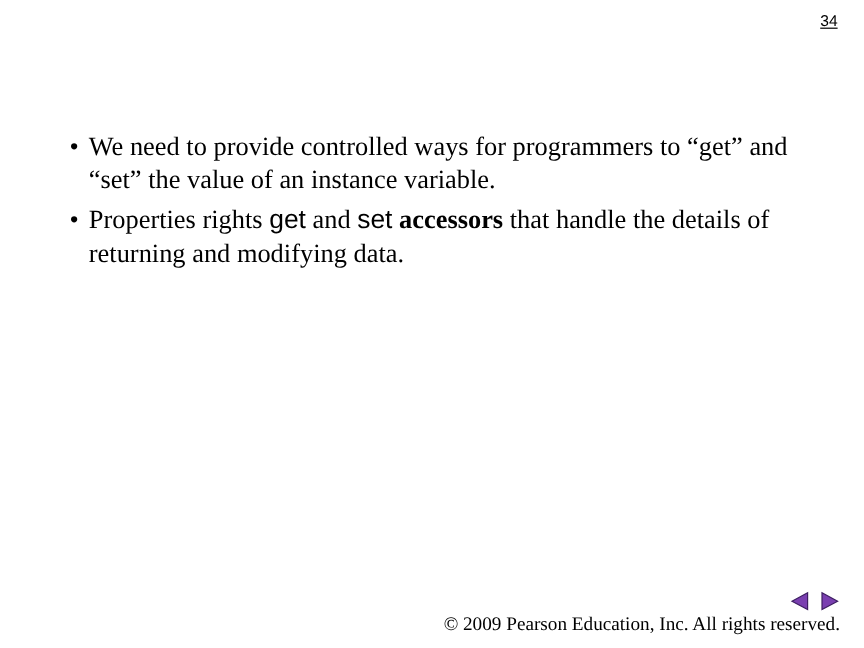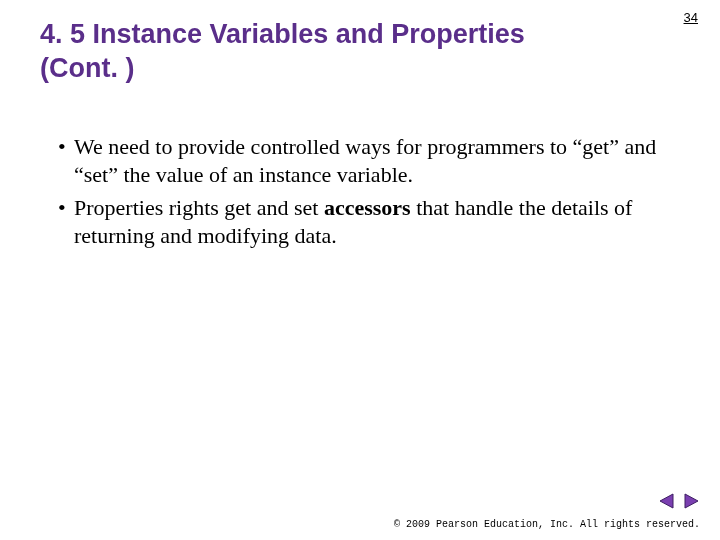--- a/index.html
+++ b/index.html
@@ -1,36 +1,35 @@
 <!DOCTYPE html>
 <html><head>
 <meta charset="utf-8">
 <style>
   * { margin: 0; padding: 0; box-sizing: border-box; }
   html, body { width: 720px; height: 540px; background: #fff; font-family: "Times New Roman", Times, serif; color: #000; }
   .slide { position: relative; width: 720px; height: 540px; }
   .pagenum { position: absolute; top: 10px; right: 22px; font-family: Arial, Helvetica, sans-serif; font-size: 13px; text-decoration: underline; }
   .title { position: absolute; top: 18px; left: 40px; width: 520px; font-family: Arial, Helvetica, sans-serif; font-weight: bold; font-size: 27px; color: #5a2e8a; line-height: 1.25; }
   .body { position: absolute; top: 108px; left: 58px; width: 600px; font-size: 22px; line-height: 1.25; }
-  ul.bullets { list-style: none; margin-top: 25px; }
+  ul.bullets { list-style: none; }
   ul.bullets > li { position: relative; padding-left: 16px; margin-bottom: 6px; }
   ul.bullets > li::before { content: "•"; position: absolute; left: 0; top: 0; }
-  .mono { font-family: Liberation Serif, serif; }
+  .mono { font-family: Liberation Sans, sans-serif; }
   .bold { font-weight: bold; }
-  .footer { position: absolute; bottom: 10px; right: 20px; font-family: Liberation Mono, monospace; font-size: 10px; }
+  .footer { position: absolute; bottom: 10px; right: 20px; font-family: Liberation Serif, serif; font-size: 16px; }
   .nav { position: absolute; bottom: 30px; right: 20px; display: flex; gap: 6px; }
   .nav svg { display: block; }
 </style>
 </head>
 <body>
 <div class="slide">
 
   <div class="pagenum">34</div>
 
-  <div class="title">4. 5  Instance Variables and Properties (Cont. )</div>
 
   <div class="body">
     <ul class="bullets">
       <li>
         <span>We need to provide controlled ways for programmers to “get” and “set” the value of an instance variable.</span>
       </li>
       <li>
         <span>Properties rights </span><span class="mono">get</span><span> and </span><span class="mono">set</span><span class="bold"> accessors</span><span> that handle the details of returning and modifying data.</span>
       </li>
     </ul>

